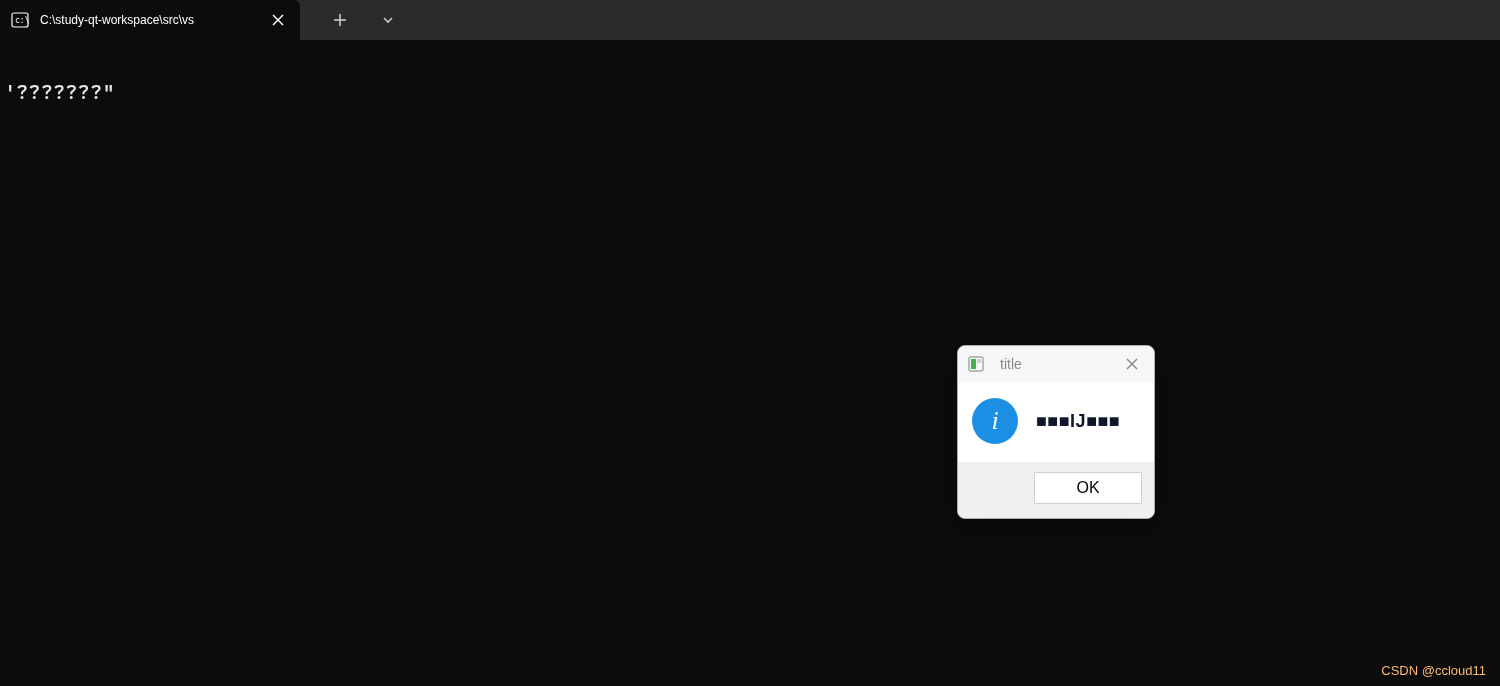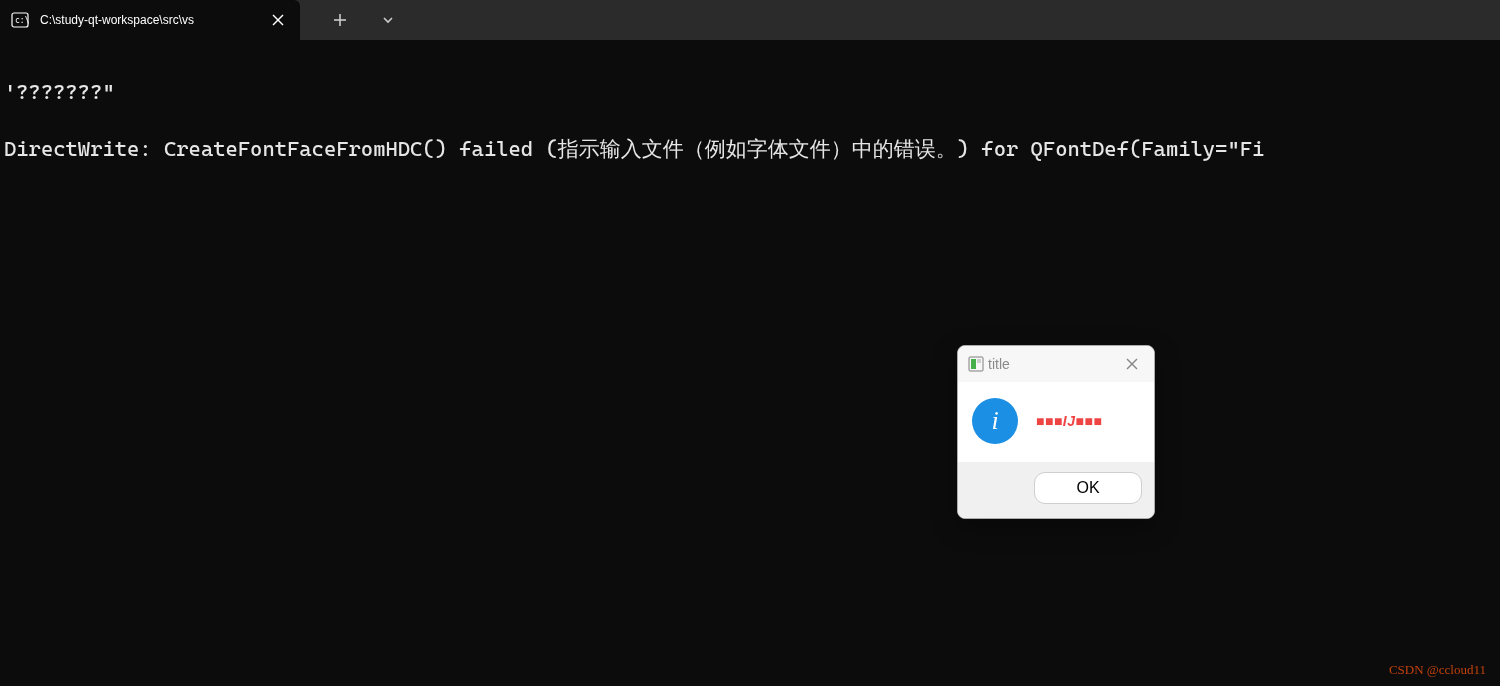--- a/index.html
+++ b/index.html
@@ -88,21 +88,21 @@
       border-radius: 8px;
       box-shadow: 0 8px 24px rgba(0,0,0,0.35);
       overflow: hidden;
     }
     .dialog-titlebar {
       height: 36px;
       background: #f7f7f7;
       display: flex;
       align-items: center;
       padding: 0 8px 0 10px;
-      gap: 4px;
+      gap: 16px;
     }
     .dialog-appicon {
       width: 16px;
       height: 16px;
       display: flex;
       align-items: center;
       justify-content: center;
     }
     .dialog-title {
       color: #8a8a8a;
@@ -133,49 +133,47 @@
       color: #ffffff;
       display: flex;
       align-items: center;
       justify-content: center;
       font-size: 26px;
       font-family: Georgia, serif;
       font-style: italic;
       flex-shrink: 0;
     }
     .dialog-message {
-      color: #ef4444;
-      font-size: 14px;
+      color: #0f172a;
+      font-size: 18px;
       font-weight: bold;
       letter-spacing: 0.5px;
-      font-style: italic;
     }
     .dialog-footer {
       background: #f0f0f0;
       padding: 10px 12px 14px 12px;
       display: flex;
       justify-content: flex-end;
     }
     .ok-button {
       width: 108px;
       height: 32px;
       background: #ffffff;
       border: 1px solid #cfcfcf;
-      border-radius: 11px;
+      border-radius: 2px;
       color: #000000;
       font-size: 16px;
       cursor: pointer;
     }
     .watermark {
       position: absolute;
       right: 14px;
       bottom: 8px;
-      color: #c2410c;
+      color: #fdba74;
       font-size: 13px;
-      font-family: Liberation Serif, serif;
     }
   </style>
 </head>
 <body>
 
 <div class="tabbar">
   <div class="tab">
     <span class="tab-icon">
       <svg width="18" height="18" viewBox="0 0 18 18">
         <rect x="1" y="2" width="16" height="14" rx="2" fill="none" stroke="#ffffff" stroke-width="1.2"></rect>
@@ -200,21 +198,20 @@
     <span class="tab-action">
       <svg width="12" height="12" viewBox="0 0 12 12">
         <polyline points="2,4 6,8 10,4" fill="none" stroke="#cccccc" stroke-width="1.6"></polyline>
       </svg>
     </span>
   </div>
 </div>
 
 <div class="terminal">
 <div>'???????"</div>
-<div>DirectWrite: CreateFontFaceFromHDC() failed (指示输入文件（例如字体文件）中的错误。) for QFontDef(Family="Fi</div>
 </div>
 
 <div class="dialog">
   <div class="dialog-titlebar">
     <span class="dialog-appicon">
       <svg width="16" height="16" viewBox="0 0 16 16">
         <rect x="1" y="1" width="14" height="14" rx="1" fill="none" stroke="#7f7f7f" stroke-width="1"></rect>
         <rect x="3" y="3" width="5" height="10" fill="#46b04a"></rect>
         <rect x="9" y="3" width="4" height="4" fill="#cfcfcf"></rect>
       </svg>

